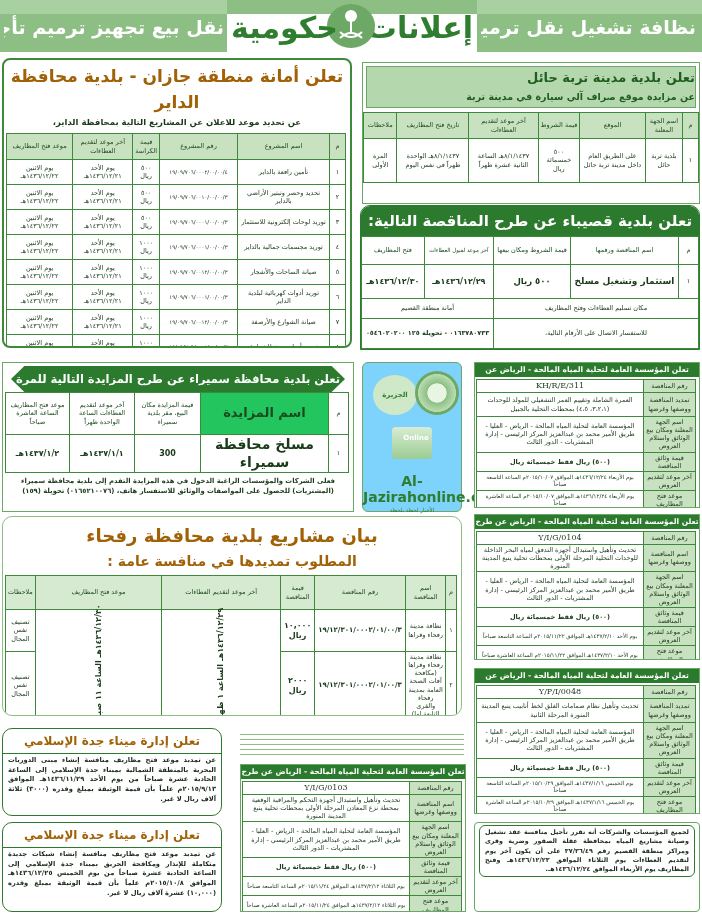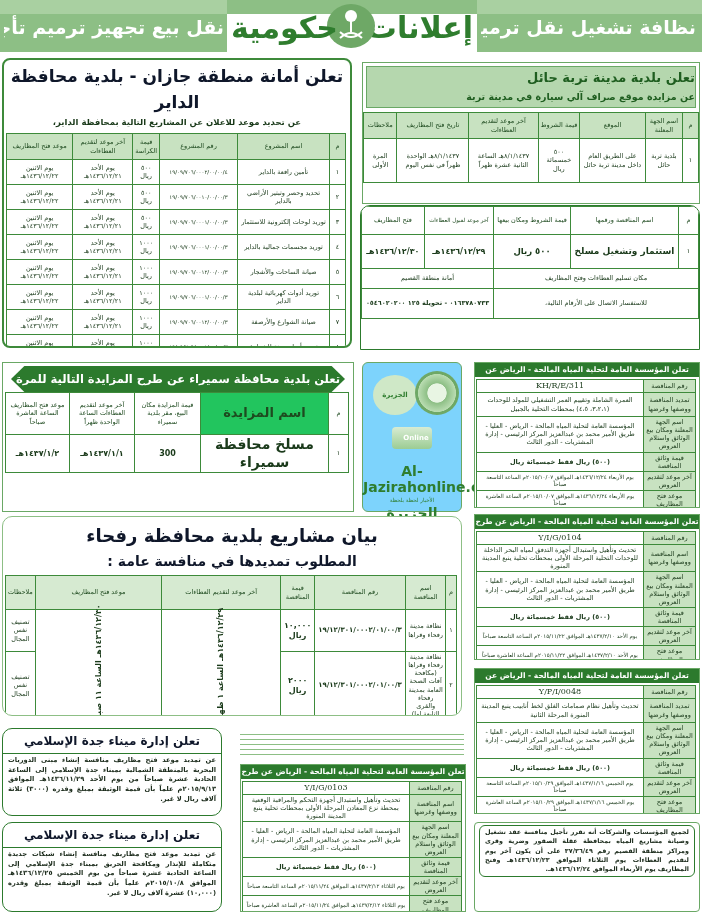--- a/index.html
+++ b/index.html
@@ -9,21 +9,21 @@
 .banner .topstrip{position:absolute;left:0;top:0;width:702px;height:14px;background:#a9d0a1}
 .banner .side{position:absolute;top:10px;height:34px;color:#fff;font-size:19px;font-weight:bold;line-height:34px;white-space:nowrap;overflow:hidden;text-align:center}
 .banner .center{position:absolute;left:227px;top:0;width:250px;height:52px;background:#fff}
 .banner .center .ctop{position:absolute;left:0;top:0;width:250px;height:14px;background:#8dbf85}
 .banner .center .ctxt{position:absolute;top:8px;font-size:30px;font-weight:bold;color:#2f7d2e;line-height:40px}
 .banner .emblem{position:absolute;left:100px;top:4px;width:48px;height:44px;border-radius:50%;background:#6ea866;color:#fff;text-align:center;font-size:24px;line-height:44px}
 .box{border:1.5px solid #3d8a3a;border-radius:8px;background:#fff;overflow:hidden}
 .box.sq{border-radius:0}
 .hdr{background:#2c7a2d;color:#fff;font-weight:bold;text-align:center}
 .hdr-lt{background:#b5d7ae;color:#1e5a1f;font-weight:bold;text-align:right}
-.title-g{color:#0f172a;font-weight:bold;text-align:center}
+.title-g{color:#a16207;font-weight:bold;text-align:center}
 table{border-collapse:collapse;width:100%;direction:rtl}
 td,th{border:1px solid #3d8a3a;text-align:center;vertical-align:middle;font-size:6.5px;line-height:1.25;padding:1px 2px;color:#1a3a1a}
 th{background:#c8e2c1;font-weight:normal;color:#1e4a1f}
 td.lab{background:#c8e2c1;font-size:6.5px}
 .note{font-size:7px;font-weight:bold;text-align:center;line-height:1.5;color:#1a3a1a}
 .para{font-size:7.4px;font-weight:bold;text-align:justify;line-height:1.45;padding:2px 5px;color:#1a2a1a}
 .ad{background:#7dd3fc;border:1.5px solid #6aa865;border-radius:6px;text-align:center}
 .green-stripes{background:repeating-linear-gradient(#fff 0 4px,#8dbf85 4px 5px)}
 </style>
 </head>
@@ -152,20 +152,21 @@
           <td style="font-size:5.5px">١٩/٠٩/٧٠٦/٠٠٠١/٠٠/٠٠/٣</td>
           <td>١٠٠٠ ريال</td>
           <td>يوم الأحد ١٤٣٦/١٢/٢١هـ</td>
           <td>يوم الاثنين ١٤٣٦/١٢/٢٢هـ</td>
         </tr>
   </tbody>
     </table>
 </div>
 
 <div class="abs box" style="left:360px;top:205px;width:340px;height:145px;border-color:#2c7a2d;border-radius:10px 10px 0 0;">
+  <div class="hdr" style="font-size:15px;line-height:30px;height:30px;">تعلن بلدية قصيباء عن طرح المناقصة التالية:</div>
   <table>
     <tbody>
         <tr style="height:28px;">
       <th style="width:20px;background:#fff">م</th>
       <th style="background:#fff">اسم المناقصة ورقمها</th>
       <th style="background:#fff">قيمة الشروط ومكان بيعها</th>
       <th style="background:#fff;font-size:5.5px">آخر موعد لقبول العطاءات</th>
       <th style="background:#fff">فتح المظاريف</th>
     </tr>
     <tr style="height:34px;">
@@ -200,28 +201,29 @@
     </tr>
     <tr style="height:32px;">
       <td>١</td>
       <td style="font-size:14px;font-weight:bold">مسلخ محافظة سميراء</td>
       <td style="font-size:8px;font-weight:bold">300</td>
       <td style="font-size:8px;font-weight:bold">١٤٣٧/١/١هـ</td>
       <td style="font-size:8px;font-weight:bold">١٤٣٧/١/٢هـ</td>
     </tr>
   </tbody>
     </table>
+  <div class="note" style="padding:3px 4px;font-size:6.8px;">فعلى الشركات والمؤسسات الراغبة الدخول في هذه المزايدة التقدم إلى بلدية محافظة سميراء (المشتريات) للحصول على المواصفات والوثائق للاستفسار هاتف، (٠١٦٥٢١٠٠٧٦) تحويلة (١٥٩)</div>
 </div>
 
 <div class="abs ad" style="left:362px;top:362px;width:100px;height:150px;">
   <div style="position:relative;height:60px;">
     <div style="position:absolute;left:10px;top:12px;width:44px;height:40px;border-radius:50%;background:#cfe8c7;color:#2f7d2e;font-size:7px;font-weight:bold;line-height:40px;">الجزيرة</div>
     <div style="position:absolute;left:52px;top:8px;width:44px;height:44px;border-radius:50%;background:radial-gradient(#e8f5e3 30%,#8dbf85 32%,#b9dcb1 60%,#6ea866 62%);"></div>
   </div>
-  <div style="margin:4px auto;width:40px;height:22px;border-radius:4px;background:linear-gradient(#d8ecd3,#9ccc93);color:#fff;font-size:7px;font-weight:bold;line-height:22px;padding-left:8px;">Online</div>
+  <div style="margin:4px auto;width:40px;height:32px;border-radius:4px;background:linear-gradient(#d8ecd3,#9ccc93);color:#fff;font-size:7px;font-weight:bold;line-height:22px;padding-left:8px;">Online</div>
   <div style="font-size:14px;font-weight:bold;color:#2f7d2e;margin-top:14px;direction:ltr;">Al-Jazirahonline.com</div>
   <div style="font-size:5.5px;color:#2f7d2e;margin-top:2px;">الأخبار لحظة بلحظة</div>
   <div style="font-size:14px;font-weight:bold;color:#2f7d2e;margin-top:2px;">الجزيرة</div>
 </div>
 
 <div class="abs box sq" style="left:474px;top:362px;width:226px;height:146px;border-color:#6aa865;">
   <div class="hdr" style="font-size:7.5px;line-height:14px;height:14px;">تعلن المؤسسة العامة لتحلية المياه المالحة - الرياض عن تمديد المناقصة التالية:</div>
   <table style="width:220px;margin:2px 3px;">
     <tbody>
         <tr style="height:12px">

